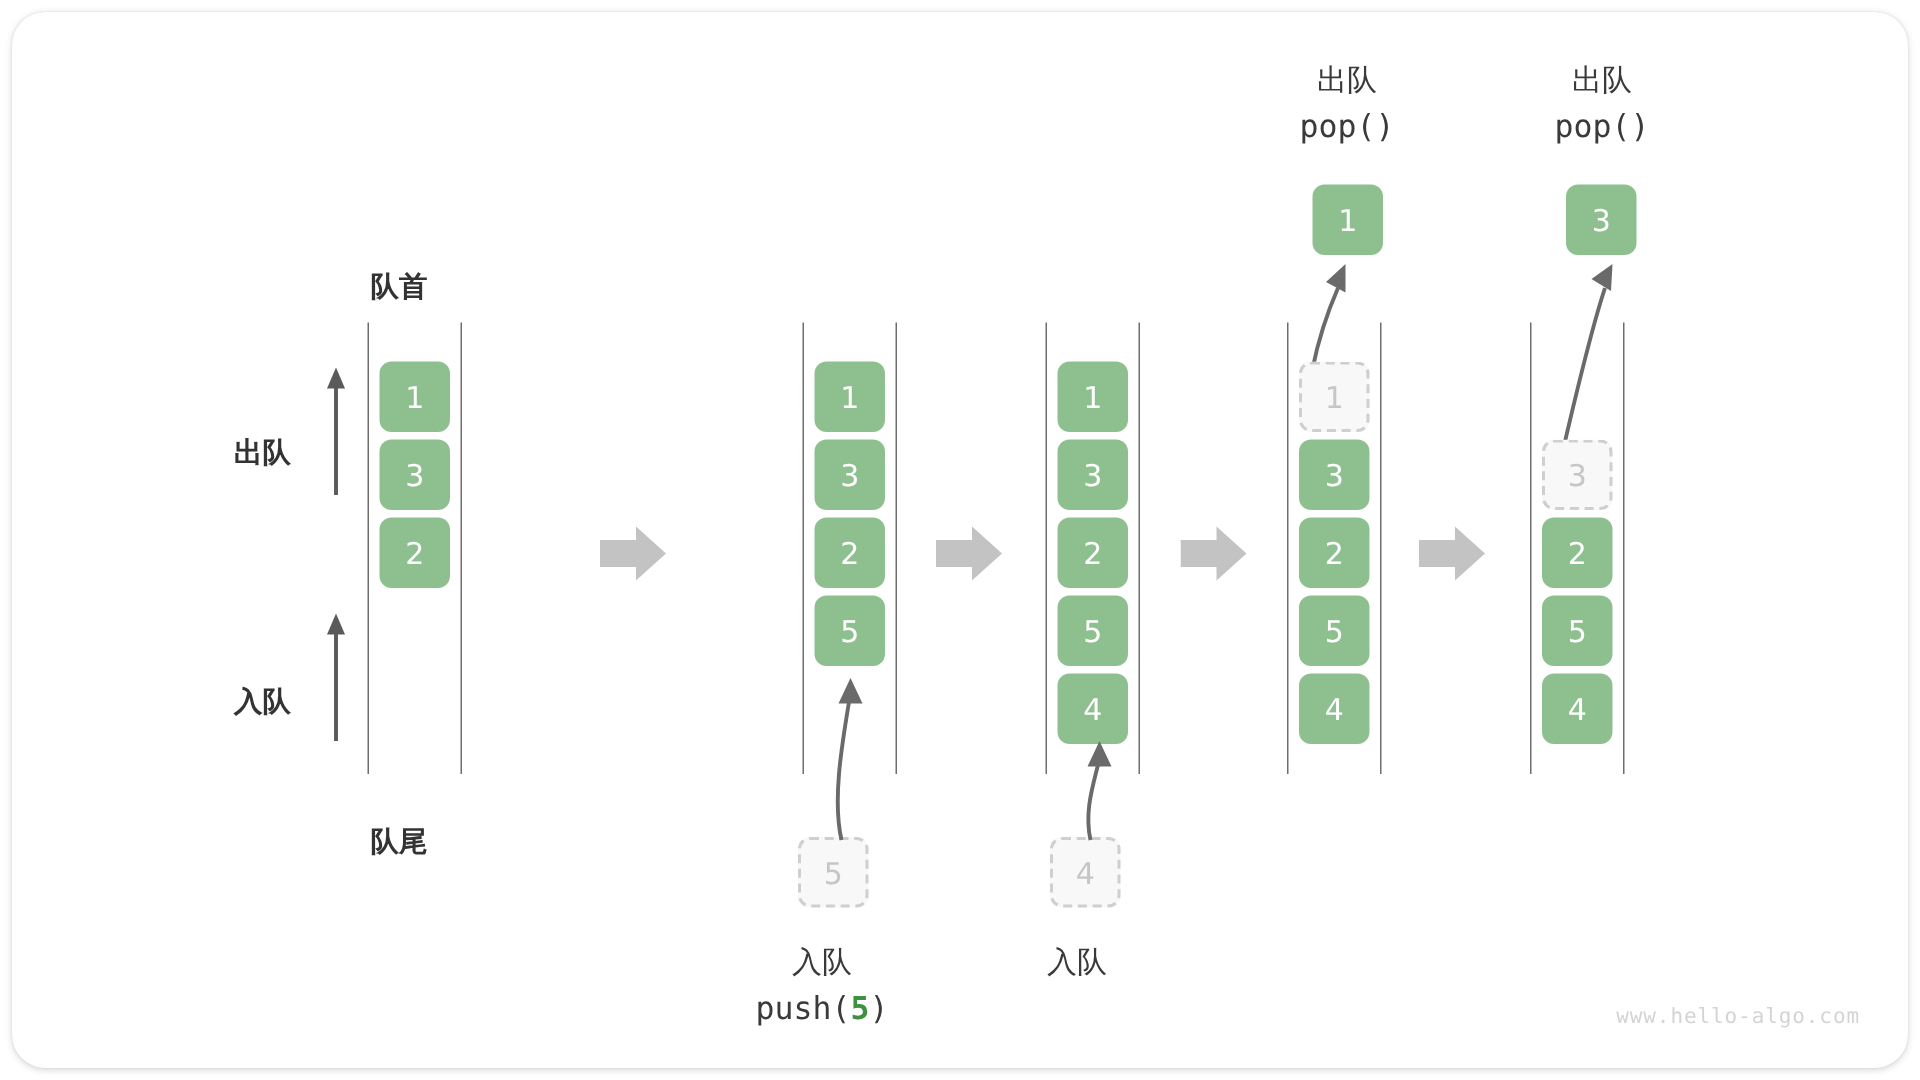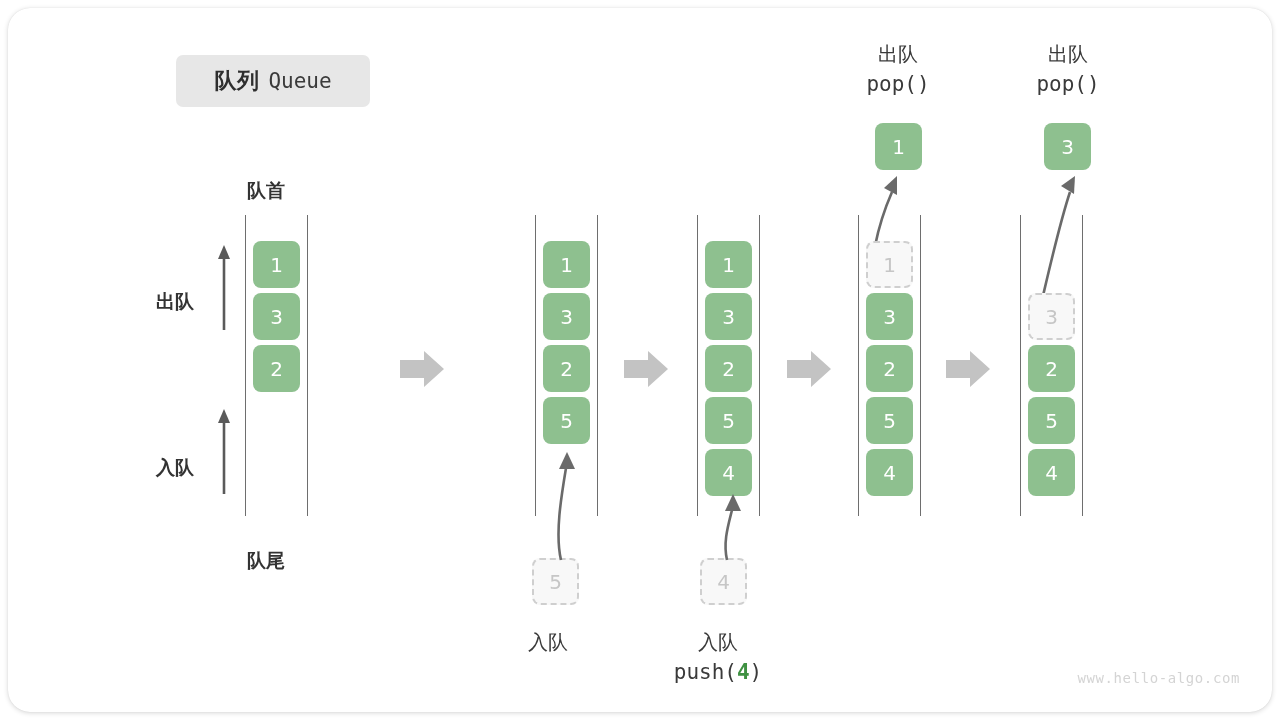--- a/index.html
+++ b/index.html
@@ -137,24 +137,20 @@
     color: #d4d4d4;
     letter-spacing: 0.6px;
   }
 </style>
 </head>
 <body>
 
 <div id="stage">
   <div id="frame">
 
-    <div id="title-badge">
-      <span class="cn">队列</span>
-      <span class="en">Queue</span>
-    </div>
 
     <div class="cn-label" style="left:239px; top:158px;">队首</div>
     <div class="cn-label" style="left:239px; top:528px;">队尾</div>
 
     <div class="cn-label" style="left:148px; top:269px;">出队</div>
     <svg class="updown-arrow" style="left:206px; top:236px;" viewBox="0 0 20 86">
       <line x1="10" y1="86" x2="10" y2="12" stroke="#5a5a5a" stroke-width="2.6"></line>
       <polygon points="10,1 4,15 16,15" fill="#5a5a5a"></polygon>
     </svg>
 
@@ -184,20 +180,21 @@
       <div class="cell full" style="left:8px; top:130px;">2</div>
       <div class="cell full" style="left:8px; top:182px;">5</div>
     </div>
     <div class="cell ghost" style="position:absolute; left:524px; top:550px;">5</div>
     <svg class="curve-arrow" style="left:525px; top:430px; width:70px; height:125px;" viewBox="0 0 70 125">
       <path d="M 28 122 C 22 96, 28 60, 33 30" stroke="#6a6a6a" stroke-width="2.6" fill="none"></path>
       <polygon points="34,14 26,31 42,31" fill="#6a6a6a"></polygon>
     </svg>
     <div class="op-label" style="left:470px; top:620px; width:140px;">
       <span class="cn">入队</span>
+      <span class="code"><span>push(</span><span class="num">5</span><span>)</span></span>
     </div>
 
     <svg class="block-arrow" style="left:616px; top:341px;" viewBox="0 0 44 40">
       <polygon points="0,11 24,11 24,2 44,20 24,38 24,29 0,29" fill="#c3c3c3"></polygon>
     </svg>
 
     <div class="column" style="left:689px; top:207px;">
       <div class="rail" style="left:0px; top:0px; height:301px;"></div>
       <div class="rail" style="left:62px; top:0px; height:301px;"></div>
       <div class="cell full" style="left:8px; top:26px;">1</div>
@@ -206,21 +203,20 @@
       <div class="cell full" style="left:8px; top:182px;">5</div>
       <div class="cell full" style="left:8px; top:234px;">4</div>
     </div>
     <div class="cell ghost" style="position:absolute; left:692px; top:550px;">4</div>
     <svg class="curve-arrow" style="left:693px; top:482px; width:70px; height:72px;" viewBox="0 0 70 72">
       <path d="M 26 70 C 22 52, 27 36, 31 20" stroke="#6a6a6a" stroke-width="2.6" fill="none"></path>
       <polygon points="32,4 24,21 40,21" fill="#6a6a6a"></polygon>
     </svg>
     <div class="op-label" style="left:640px; top:620px; width:140px;">
       <span class="cn">入队</span>
-      <span class="code"><span>push(</span><span class="num">4</span><span>)</span></span>
     </div>
 
     <svg class="block-arrow" style="left:779px; top:341px;" viewBox="0 0 44 40">
       <polygon points="0,11 24,11 24,2 44,20 24,38 24,29 0,29" fill="#c3c3c3"></polygon>
     </svg>
 
     <div class="op-label" style="left:820px; top:32px; width:140px;">
       <span class="cn">出队</span>
       <span class="code"><span>pop(</span><span class="num"></span><span>)</span></span>
     </div>

